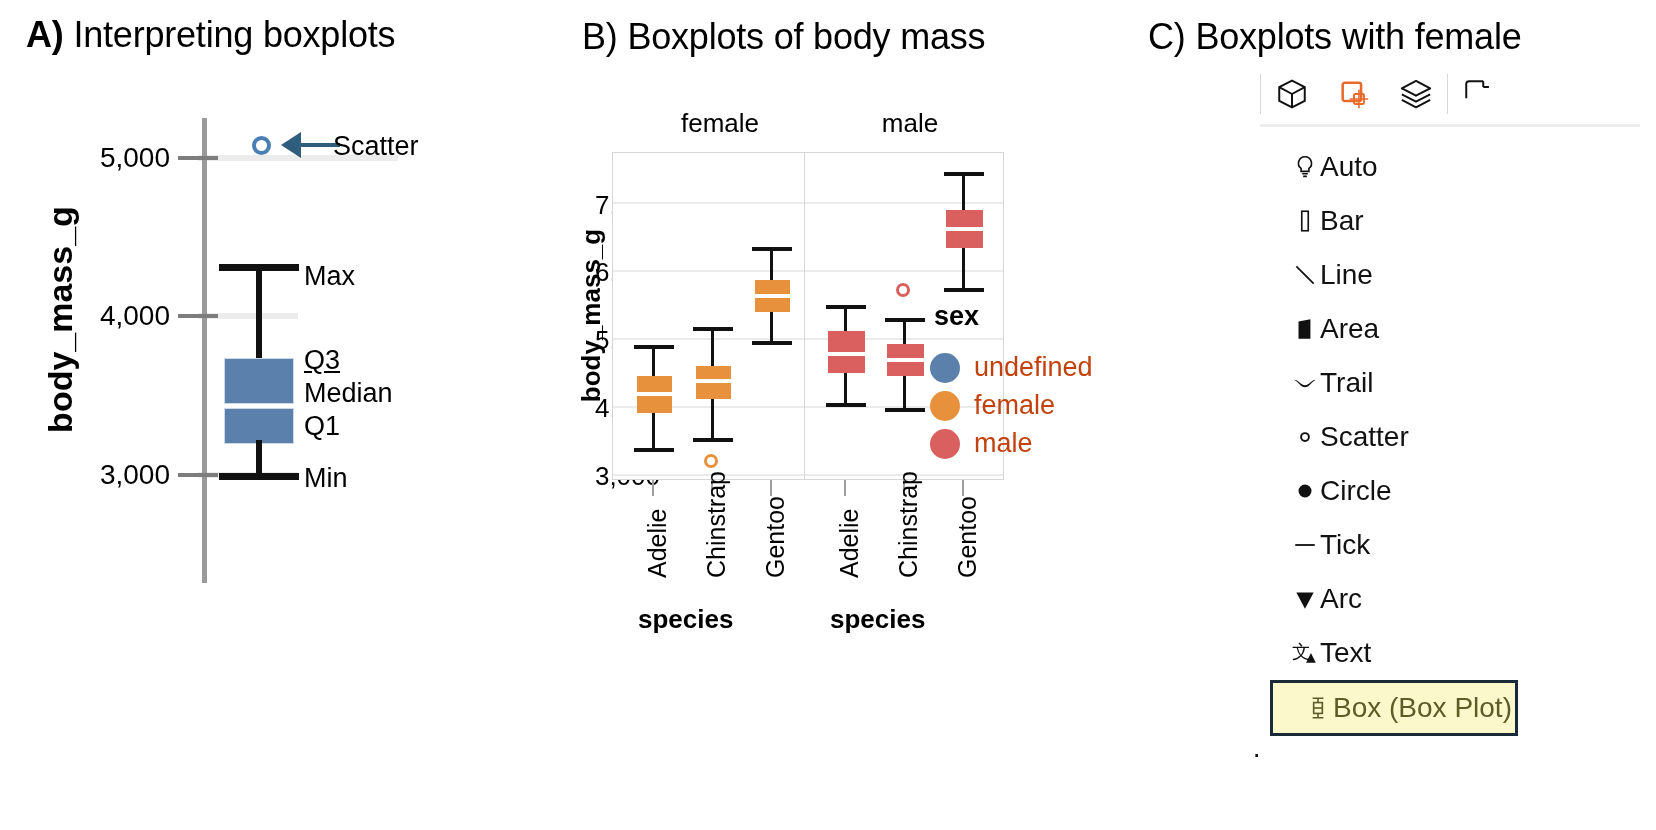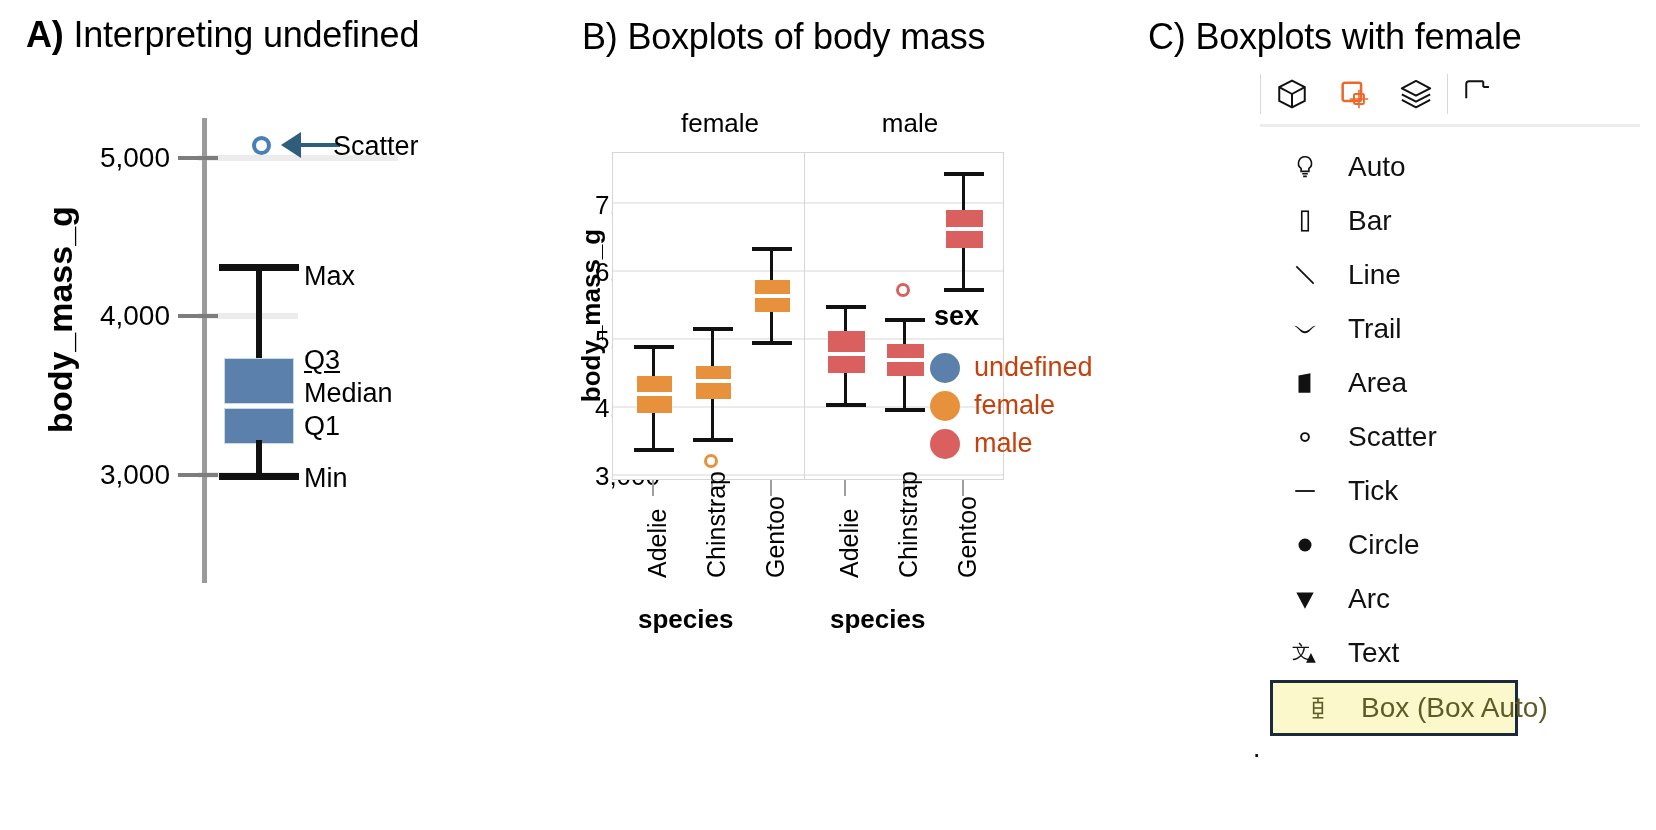--- a/index.html
+++ b/index.html
@@ -173,21 +173,20 @@
     width: 380px; height: 3px;
     background: #ededed;
   }
 
   .c-menu { position: absolute; left: 120px; top: 140px; width: 392px; }
   .c-item {
     position: relative;
     display: flex; align-items: center;
     height: 54px;
     padding-left: 30px;
-    gap: 28px;
   }
   .c-item-icon {
     width: 30px; height: 30px;
     display: flex; align-items: center; justify-content: center;
     flex: 0 0 auto;
   }
   .c-item-label { font-size: 28px; color: #111; white-space: nowrap; }
   .c-item.selected {
     background: #fbf8cc;
     border: 3px solid #1b2a3a;
@@ -202,21 +201,21 @@
     font-size: 28px; color: #111;
   }
 </style>
 </head>
 <body>
 
 <div class="page">
 
   <div id="panelA">
     <div class="panel-title" style="left:26px; top:14px;">
-      <span class="lead">A)</span><span> Interpreting undefined</span>
+      <span class="lead">A)</span><span> Interpreting boxplots</span>
     </div>
 
     <div id="a-axis-title">body_mass_g</div>
 
     <div class="a-gridline" style="left:198px; top:155px; width:200px;"></div>
     <div class="a-gridline" style="left:198px; top:313px; width:100px;"></div>
     <div class="a-gridline" style="left:198px; top:472px; width:100px;"></div>
 
     <div class="a-vline" style="left:202px; top:118px; height:465px;"></div>
 
@@ -424,60 +423,60 @@
           <svg width="26" height="26" viewBox="0 0 24 24" fill="none" stroke="#111" stroke-width="1.6">
             <path d="M4 4 20 20"></path>
           </svg>
         </span>
         <span class="c-item-label">Line</span>
       </div>
 
       <div class="c-item">
         <span class="c-item-icon">
           <svg width="26" height="26" viewBox="0 0 24 24">
+            <path d="M6 5 17 3v18H6z" fill="#111"></path>
+          </svg>
+        </span>
+        <span class="c-item-label">Area</span>
+      </div>
+
+      <div class="c-item">
+        <span class="c-item-icon">
+          <svg width="26" height="26" viewBox="0 0 24 24">
             <path d="M2 9c4 0 6 5 10 5s6-5 10-5c-4 2-6 7-10 7S6 11 2 9z" fill="#111"></path>
           </svg>
         </span>
         <span class="c-item-label">Trail</span>
-      </div>
-
-      <div class="c-item">
-        <span class="c-item-icon">
-          <svg width="26" height="26" viewBox="0 0 24 24">
-            <path d="M6 5 17 3v18H6z" fill="#111"></path>
-          </svg>
-        </span>
-        <span class="c-item-label">Area</span>
       </div>
 
       <div class="c-item">
         <span class="c-item-icon">
           <svg width="26" height="26" viewBox="0 0 24 24" fill="none" stroke="#111" stroke-width="1.8">
             <circle cx="12" cy="12" r="3.6"></circle>
           </svg>
         </span>
         <span class="c-item-label">Scatter</span>
       </div>
 
       <div class="c-item">
         <span class="c-item-icon">
+          <svg width="26" height="26" viewBox="0 0 24 24">
+            <circle cx="12" cy="12" r="6" fill="#111"></circle>
+          </svg>
+        </span>
+        <span class="c-item-label">Circle</span>
+      </div>
+
+      <div class="c-item">
+        <span class="c-item-icon">
           <svg width="26" height="26" viewBox="0 0 24 24" stroke="#111" stroke-width="1.7">
             <path d="M3 12h18"></path>
           </svg>
         </span>
         <span class="c-item-label">Tick</span>
-      </div>
-
-      <div class="c-item">
-        <span class="c-item-icon">
-          <svg width="26" height="26" viewBox="0 0 24 24">
-            <circle cx="12" cy="12" r="6" fill="#111"></circle>
-          </svg>
-        </span>
-        <span class="c-item-label">Circle</span>
       </div>
 
 
       <div class="c-item">
         <span class="c-item-icon">
           <svg width="26" height="26" viewBox="0 0 24 24">
             <path d="M4 6h16L12 21z" fill="#111"></path>
           </svg>
         </span>
         <span class="c-item-label">Arc</span>
@@ -494,19 +493,19 @@
       </div>
 
       <div class="c-item selected">
         <span class="c-item-icon">
           <svg width="26" height="26" viewBox="0 0 24 24" fill="none" stroke="#5d5c27" stroke-width="1.5">
             <path d="M7 3h10M12 3v4M7 21h10M12 17v4"></path>
             <rect x="8" y="7" width="8" height="10"></rect>
             <path d="M8 12h8"></path>
           </svg>
         </span>
-        <span class="c-item-label">Box (Box Auto)</span>
+        <span class="c-item-label">Box (Box Plot)</span>
       </div>
 
     </div>
   </div>
 
 </div>
 
 </body></html>

